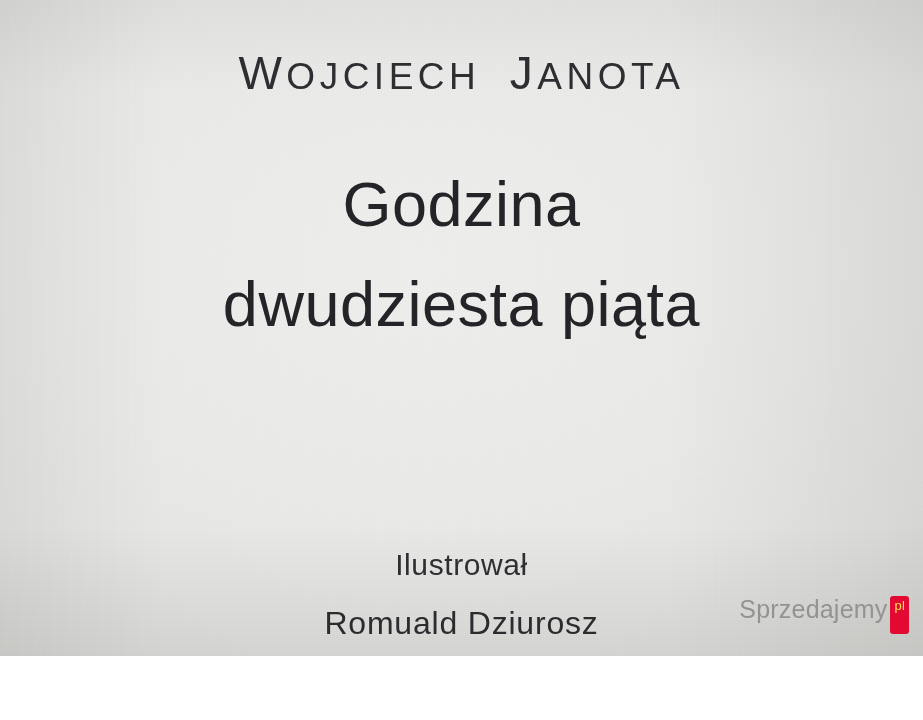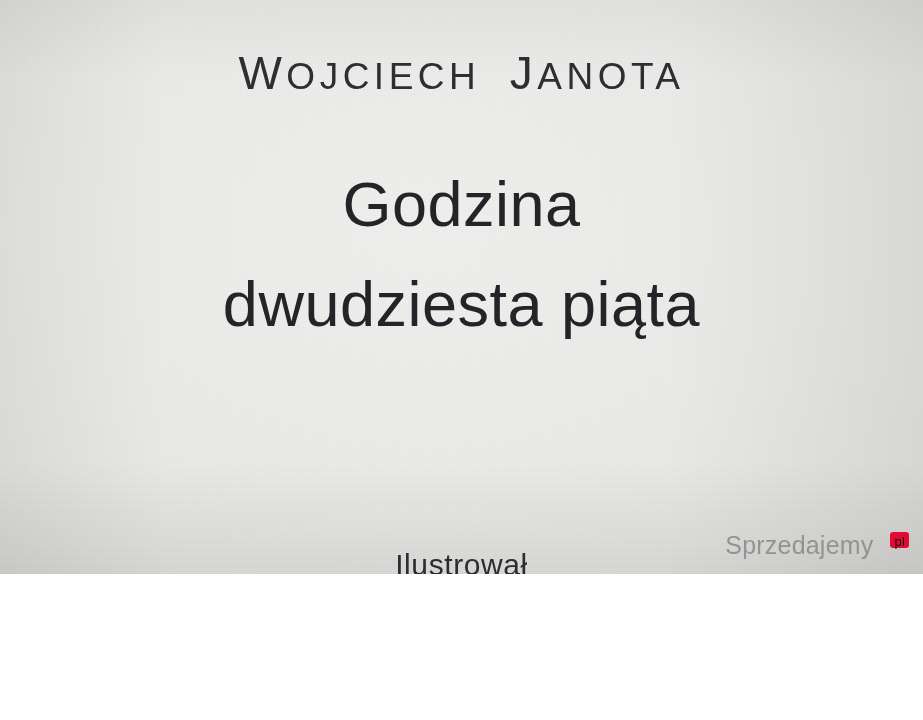--- a/index.html
+++ b/index.html
@@ -6,21 +6,21 @@
     margin: 0;
     padding: 0;
     background: #ffffff;
   }
   body {
     font-family: "Liberation Sans", sans-serif;
   }
   .page {
     position: relative;
     width: 923px;
-    height: 574px;
+    height: 656px;
     overflow: hidden;
     background: #e8e8e6;
     background-image:
       radial-gradient(ellipse 700px 480px at 46% 40%, #eeeeec 0%, #e9e9e7 55%, #e2e2df 100%);
   }
   
   .grain {
     position: absolute;
     inset: 0;
     pointer-events: none;
@@ -95,26 +95,26 @@
     display: flex;
     align-items: baseline;
     opacity: 0.95;
   }
   .watermark .wm-text {
     color: #909090;
   }
   .watermark .wm-badge {
     display: inline-block;
     background: #e4002b;
-    color: #000000;
+    color: #fde047;
     font-size: 13px;
     line-height: 1;
-    padding: 3px 4px 0 4px;
+    padding: 3px 4px 22px 4px;
     border-radius: 3px;
-    margin-left: 17px;
+    margin-left: 3px;
     position: relative;
     top: -8px;
   }
 </style>
 </head>
 <body>
 
 <div class="page">
 
   <div class="text-block author">

